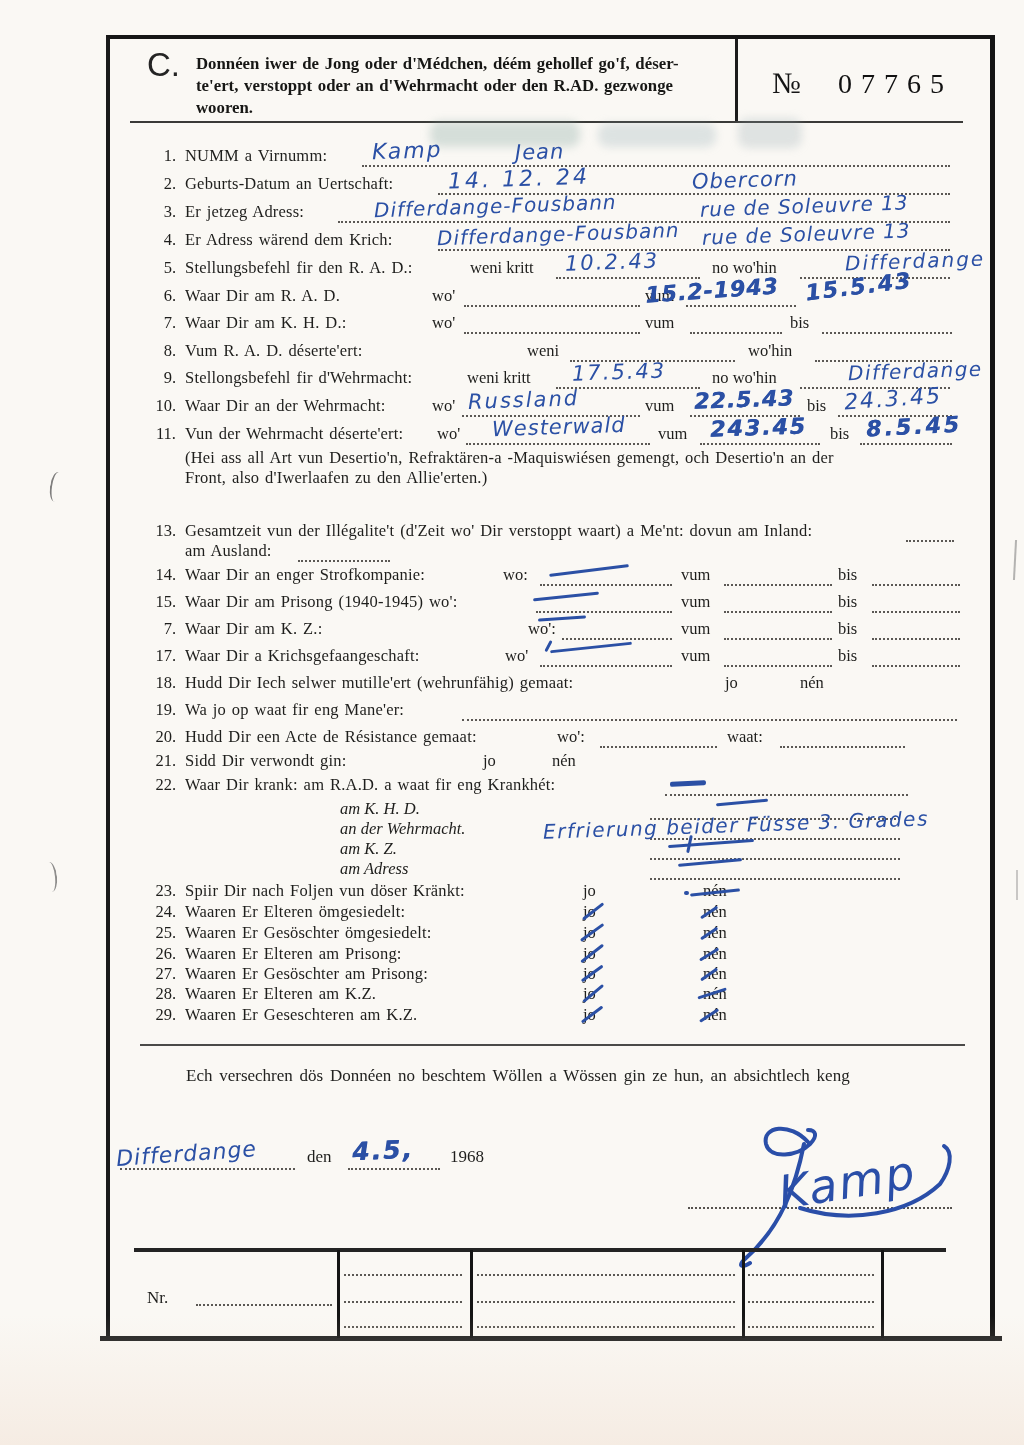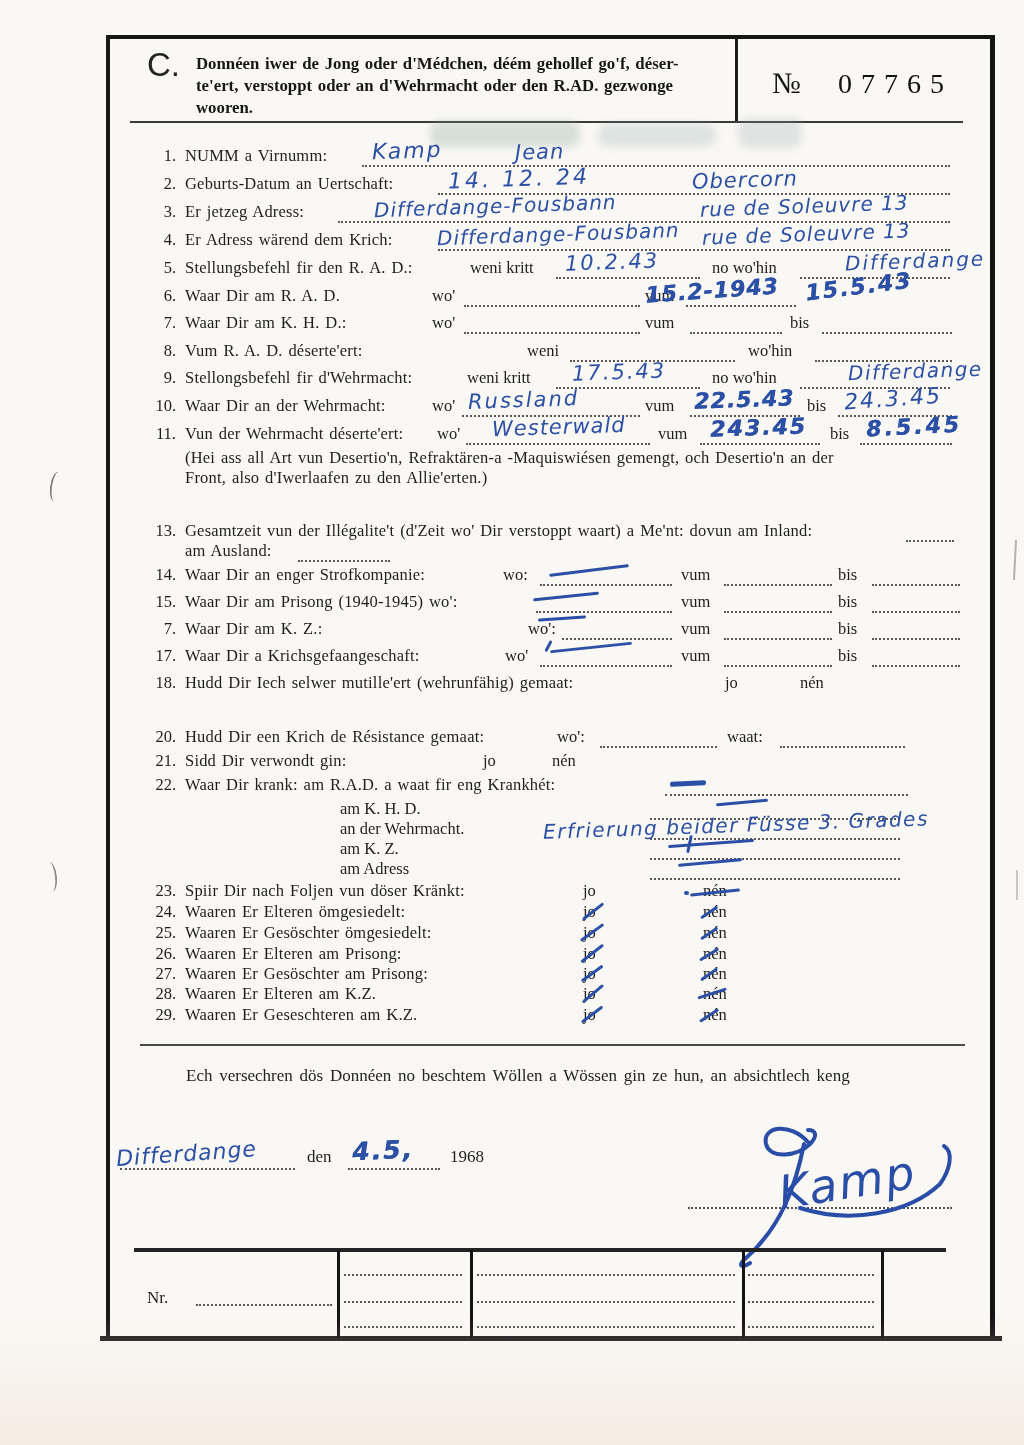--- a/index.html
+++ b/index.html
@@ -13,21 +13,21 @@
   .hdr-rule{position:absolute;left:130px;top:121px;width:833px;height:2px;background:#3a3a38;}
   .section-letter{position:absolute;left:147px;top:46px;font-family:"Liberation Sans",sans-serif;
         font-size:33px;color:#242424;}
   .hdr-text{position:absolute;left:196px;top:53px;width:540px;font-weight:bold;font-size:16.8px;
         line-height:22px;color:#171715;word-spacing:1.5px;}
   .no-sym{position:absolute;left:772px;top:66px;font-size:30px;color:#151515;}
   .no-val{position:absolute;left:838px;top:68px;font-size:28px;letter-spacing:9px;color:#111;}
   .row{position:absolute;left:0;width:1024px;height:26px;font-size:16.5px;}
   .num{position:absolute;left:146px;width:30px;text-align:right;}
   .lbl{position:absolute;left:185px;white-space:nowrap;letter-spacing:.2px;word-spacing:1.5px;}
-  .lbl2{position:absolute;white-space:nowrap;}
+  .lbl2{position:absolute;white-space:nowrap;font-style:italic;}
   .fld{position:absolute;white-space:nowrap;}
   .dl{position:absolute;top:3px;height:16px;border-bottom:2px dotted #5b5854;}
   .hw{position:absolute;font-family:"DejaVu Sans",sans-serif;font-style:italic;color:#2b50a5;
         white-space:nowrap;transform:rotate(-2deg);}
   .hwb{font-weight:bold;text-shadow:.6px 0 currentColor;}
   .dash{position:absolute;background:#2b50a5;border-radius:2px;height:3px;}
   .tick{position:absolute;background:#2b50a5;width:2.5px;border-radius:2px;}
   .strike{position:absolute;background:#2b50a5;height:2.5px;border-radius:2px;}
   .jo{position:absolute;left:583px;}
   .nen{position:absolute;left:703px;}
@@ -240,24 +240,29 @@
     <span class="dl" style="left:872px;width:88px"></span>
   </div>
 
   <div class="row" style="top:673px">
     <span class="num">18.</span>
     <span class="lbl">Hudd Dir Iech selwer mutille'ert (wehrunfähig) gemaat:</span>
     <span class="fld" style="left:725px">jo</span>
     <span class="fld" style="left:800px">nén</span>
   </div>
 
+  <div class="row" style="top:700px">
+    <span class="num">19.</span>
+    <span class="lbl">Wa jo op waat fir eng Mane'er:</span>
+    <span class="dl" style="left:462px;width:495px"></span>
+  </div>
 
   <div class="row" style="top:727px">
     <span class="num">20.</span>
-    <span class="lbl">Hudd Dir een Krich de Résistance gemaat:</span>
+    <span class="lbl">Hudd Dir een Acte de Résistance gemaat:</span>
     <span class="fld" style="left:557px">wo':</span>
     <span class="dl" style="left:600px;width:117px"></span>
     <span class="fld" style="left:727px">waat:</span>
     <span class="dl" style="left:780px;width:125px"></span>
   </div>
 
   <div class="row" style="top:751px">
     <span class="num">21.</span>
     <span class="lbl">Sidd Dir verwondt gin:</span>
     <span class="fld" style="left:483px">jo</span>

